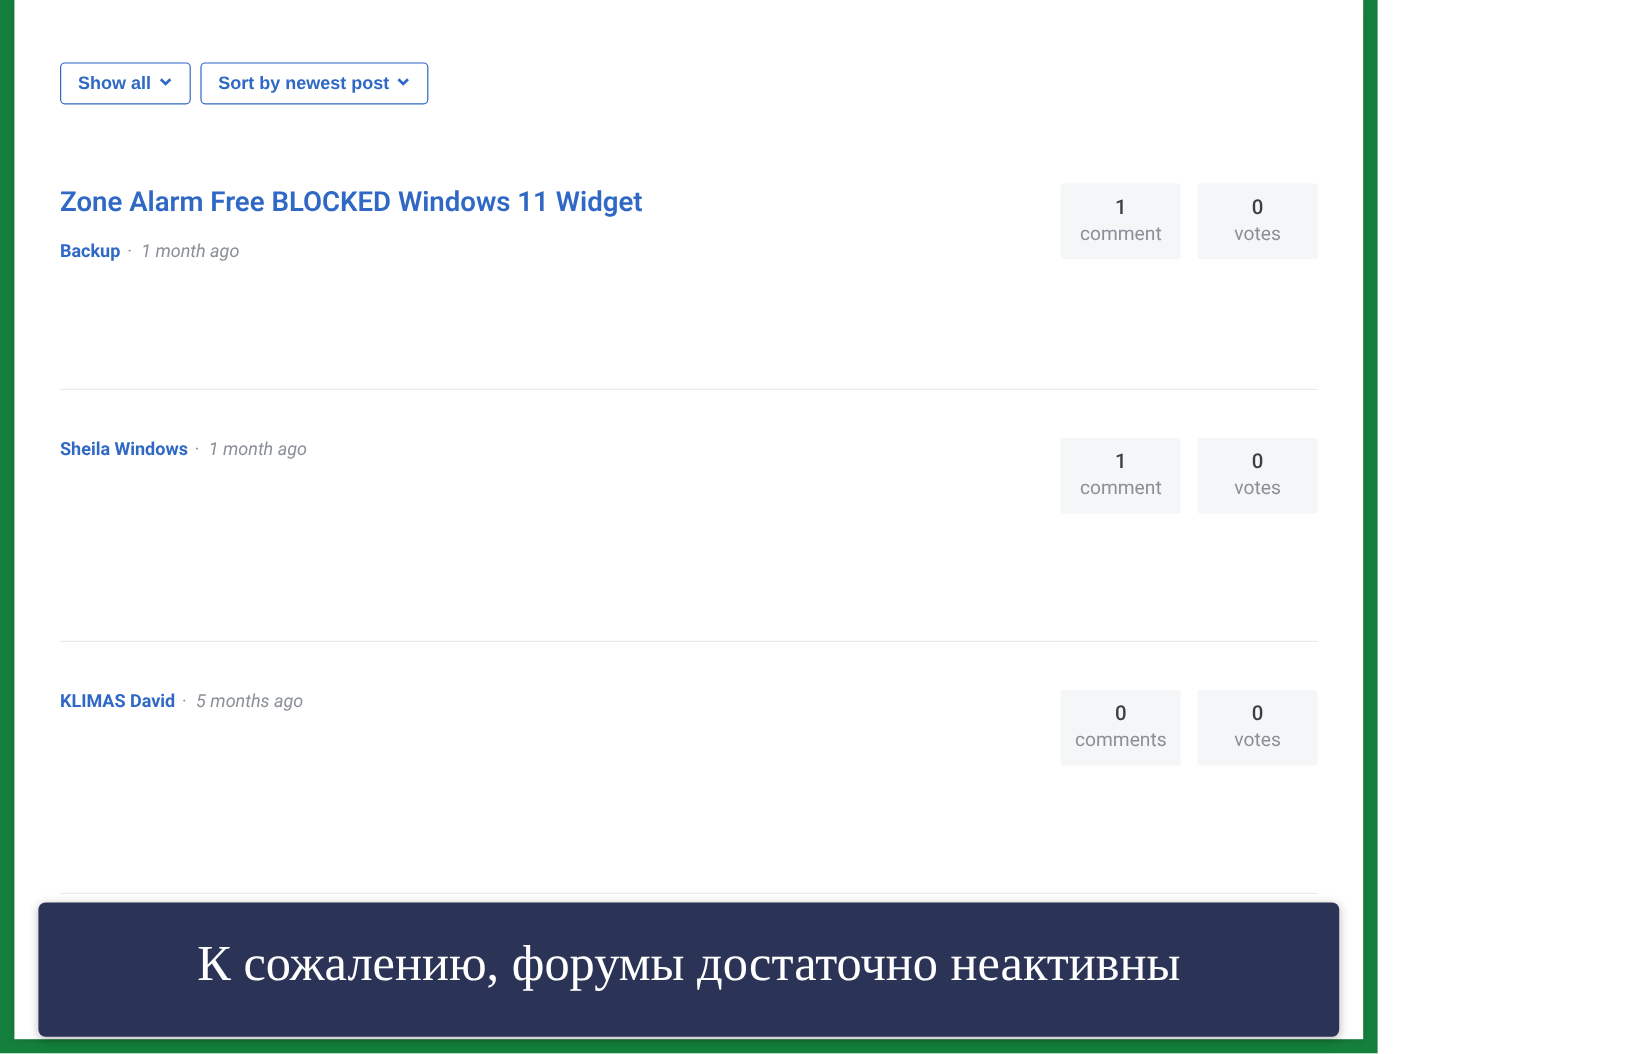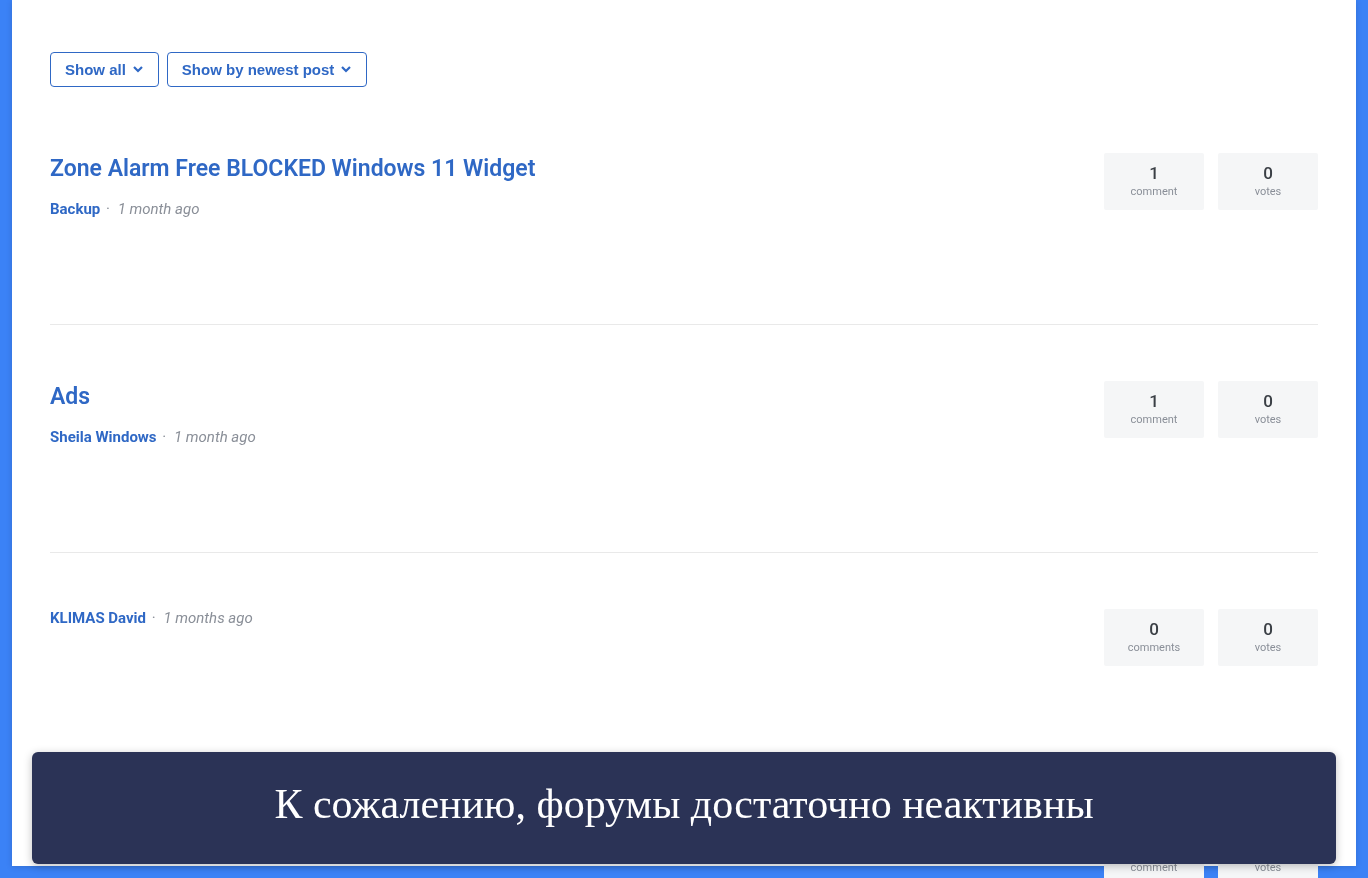--- a/index.html
+++ b/index.html
@@ -1,17 +1,17 @@
 <!DOCTYPE html>
 <html><head>
 <meta charset="utf-8">
 <style>
   * { box-sizing: border-box; margin: 0; padding: 0; }
   html, body { width: 1368px; height: 878px; background: #fff; font-family: -apple-system, BlinkMacSystemFont, "Segoe UI", Roboto, "Helvetica Neue", Arial, sans-serif; overflow: hidden; }
-  .outer { width: 1368px; height: 878px; position: relative; background: #3b82f6; }
+  .outer { width: 1148px; height: 878px; position: relative; background: #15803d; }
   .panel {
     position: absolute;
     left: 12px; top: 0; right: 12px; bottom: 12px;
     background: #fff;
     box-shadow: 0 1px 6px rgba(0,0,0,0.15);
     padding: 52px 38px 0 38px;
   }
   .filter-bar { display: flex; gap: 8px; margin-bottom: 66px; }
   .filter-btn {
     border: 1px solid #2f68c5;
@@ -27,21 +27,21 @@
     gap: 6px;
   }
   .filter-btn .chev { display: inline-block; }
   .filter-btn svg { width: 12px; height: 12px; stroke: #2f68c5; stroke-width: 2.2; fill: none; }
   .post {
     display: flex;
     justify-content: space-between;
     align-items: flex-start;
     padding-bottom: 106px;
     border-bottom: 1px solid #e9e9e9;
-    margin-bottom: 56px;
+    margin-bottom: 40px;
   }
   .post:last-child { border-bottom: none; margin-bottom: 0; padding-bottom: 0; }
   .post-main { max-width: 800px; }
   .post-title {
     color: #2f68c5;
     font-size: 23px;
     font-weight: 600;
     margin-bottom: 16px;
     line-height: 1.35;
     cursor: pointer;
@@ -52,21 +52,21 @@
   .post-time { color: #8a8f98; font-style: italic; }
   .stats { display: flex; gap: 14px; }
   .stat-box {
     background: #f5f6f7;
     width: 100px;
     padding: 10px 4px 12px;
     text-align: center;
     border-radius: 2px;
   }
   .stat-num { color: #3a3f45; font-size: 17px; font-weight: 500; }
-  .stat-label { color: #8a8f98; font-size: 11px; margin-top: 2px; }
+  .stat-label { color: #8a8f98; font-size: 16px; margin-top: 2px; }
   .banner {
     position: absolute;
     left: 32px; right: 32px; bottom: 14px;
     background: #2b3356;
     color: #fff;
     font-family: Georgia, "Times New Roman", serif;
     font-size: 42px;
     text-align: center;
     padding: 28px 36px 36px;
     border-radius: 6px;
@@ -82,21 +82,21 @@
     <div class="filter-bar">
       <button class="filter-btn">
         <span>Show all</span>
         <span class="chev">
           <svg viewBox="0 0 12 12">
               <polyline points="2,4 6,8 10,4"></polyline>
             </svg>
         </span>
       </button>
       <button class="filter-btn">
-        <span>Show by newest post</span>
+        <span>Sort by newest post</span>
         <span class="chev">
           <svg viewBox="0 0 12 12">
               <polyline points="2,4 6,8 10,4"></polyline>
             </svg>
         </span>
       </button>
     </div>
 
     <div class="post">
       <div class="post-main">
@@ -112,41 +112,40 @@
         </div>
         <div class="stat-box">
           <div class="stat-num">0</div>
           <div class="stat-label">votes</div>
         </div>
       </div>
     </div>
 
     <div class="post">
       <div class="post-main">
-        <div class="post-title">Ads</div>
         <div class="post-meta">
           <span class="post-author">Sheila Windows</span><span class="post-sep"> · </span><span class="post-time">1 month ago</span>
         </div>
       </div>
       <div class="stats">
         <div class="stat-box">
           <div class="stat-num">1</div>
           <div class="stat-label">comment</div>
         </div>
         <div class="stat-box">
           <div class="stat-num">0</div>
           <div class="stat-label">votes</div>
         </div>
       </div>
     </div>
 
     <div class="post">
       <div class="post-main">
         <div class="post-meta">
-          <span class="post-author">KLIMAS David</span><span class="post-sep"> · </span><span class="post-time">1 months ago</span>
+          <span class="post-author">KLIMAS David</span><span class="post-sep"> · </span><span class="post-time">5 months ago</span>
         </div>
       </div>
       <div class="stats">
         <div class="stat-box">
           <div class="stat-num">0</div>
           <div class="stat-label">comments</div>
         </div>
         <div class="stat-box">
           <div class="stat-num">0</div>
           <div class="stat-label">votes</div>

